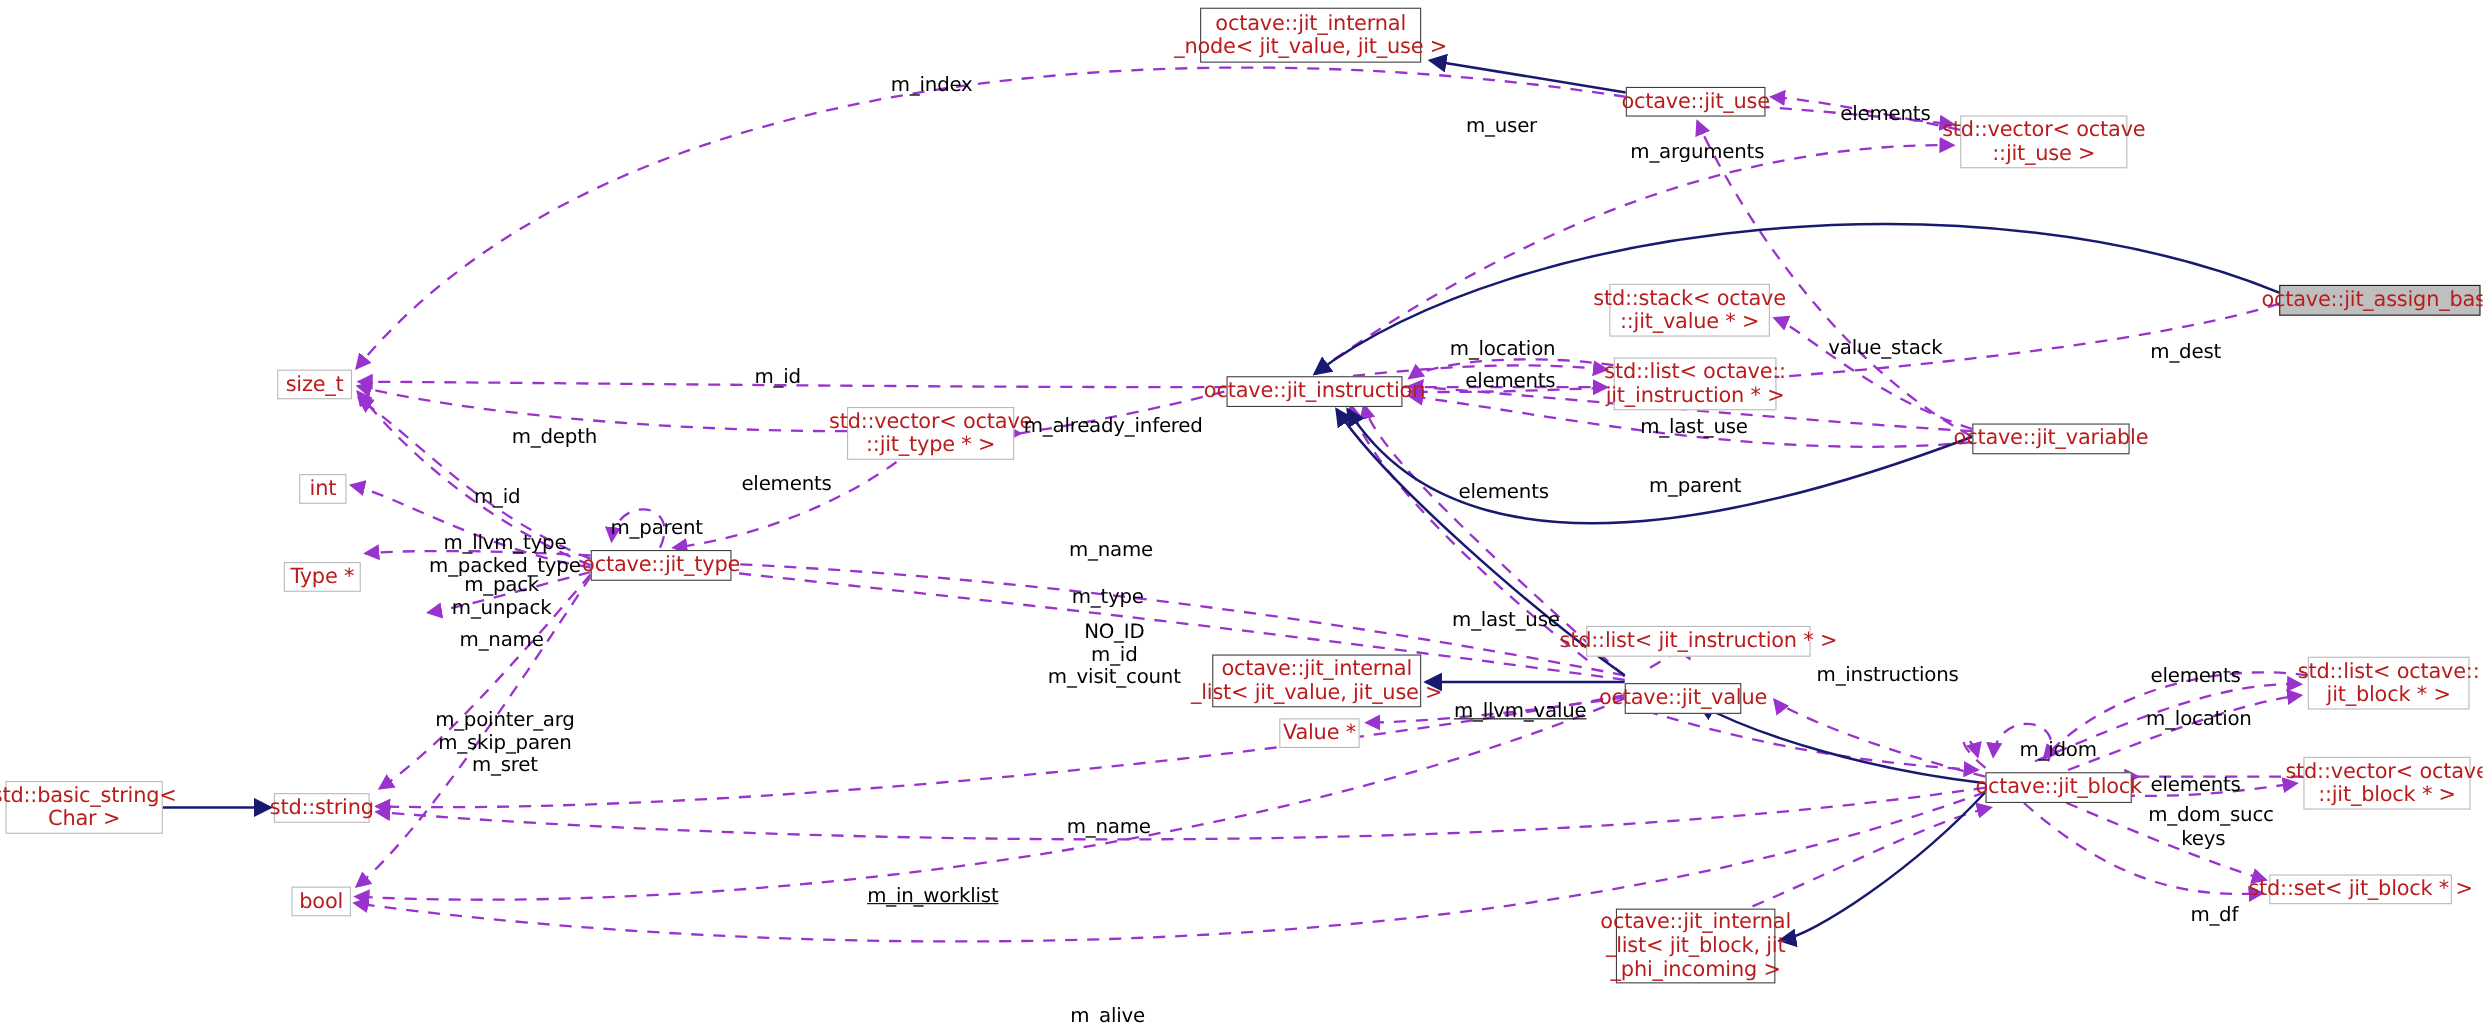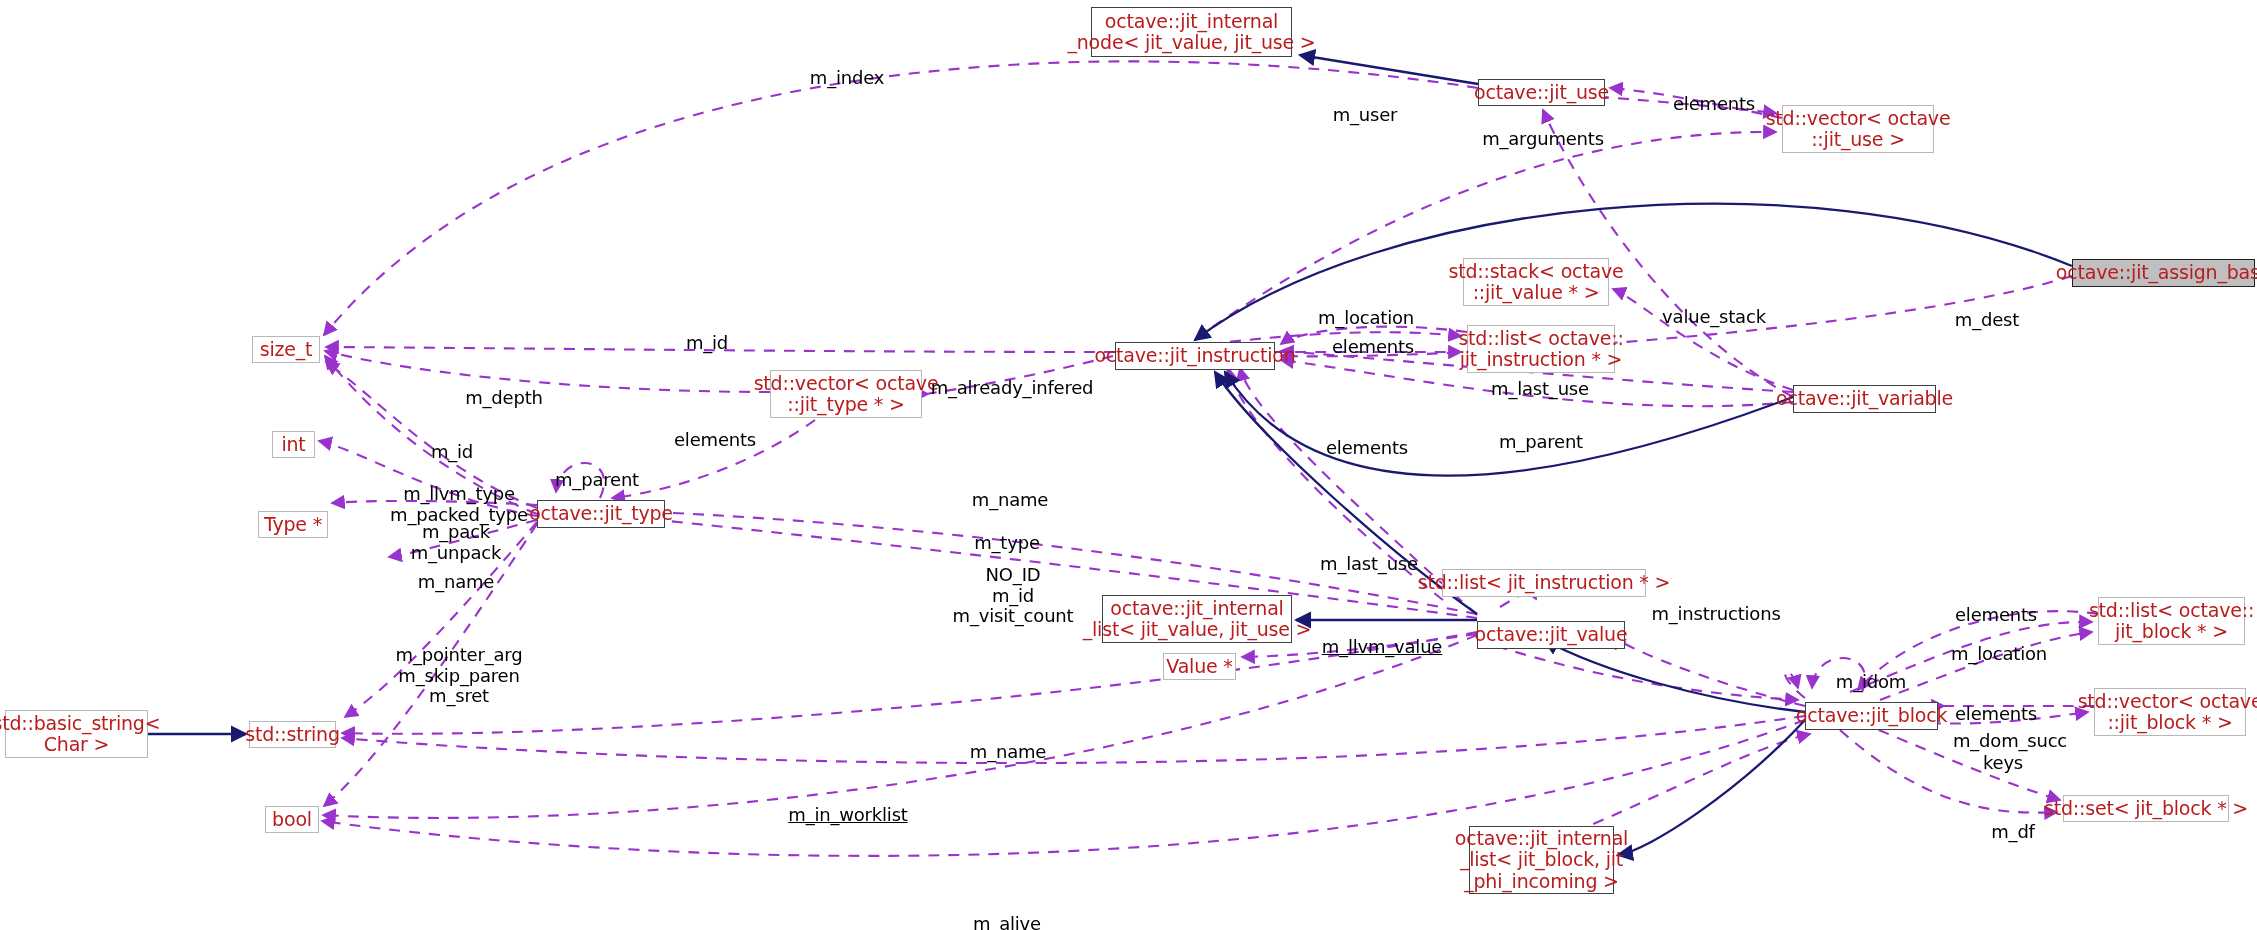--- a/index.html
+++ b/index.html
@@ -155,21 +155,21 @@
 jit_instruction * &gt;</span></div>
   <div class="node b-light" style="left:770px;top:370px;width:152px;height:48px;"><span>std::vector&lt; octave
 ::jit_type * &gt;</span></div>
   <div class="node b-dark" style="left:1793px;top:385px;width:143px;height:28px;"><span>octave::jit_variable</span></div>
   <div class="node b-light" style="left:272px;top:431px;width:43px;height:27px;"><span>int</span></div>
   <div class="node b-light" style="left:258px;top:511px;width:70px;height:27px;"><span>Type *</span></div>
   <div class="node b-dark" style="left:537px;top:500px;width:128px;height:28px;"><span>octave::jit_type</span></div>
   <div class="node b-light" style="left:1442px;top:569px;width:204px;height:28px;"><span>std::list&lt; jit_instruction * &gt;</span></div>
   <div class="node b-dark" style="left:1102px;top:595px;width:190px;height:48px;"><span>octave::jit_internal
 _list&lt; jit_value, jit_use &gt;</span></div>
-  <div class="node b-dark" style="left:1477px;top:621px;width:148px;height:28px;"><span>octave::jit_value</span></div>
+  <div class="node b-dark" style="left:1477px;top:621px;width:106px;height:28px;"><span>octave::jit_value</span></div>
   <div class="node b-light" style="left:2098px;top:597px;width:147px;height:48px;"><span>std::list&lt; octave::
 jit_block * &gt;</span></div>
   <div class="node b-light" style="left:1163px;top:653px;width:73px;height:27px;"><span>Value *</span></div>
   <div class="node b-dark" style="left:1805px;top:702px;width:133px;height:28px;"><span>octave::jit_block</span></div>
   <div class="node b-light" style="left:2094px;top:688px;width:152px;height:48px;"><span>std::vector&lt; octave
 ::jit_block * &gt;</span></div>
   <div class="node b-light" style="left:5px;top:710px;width:143px;height:48px;"><span>std::basic_string&lt;
 Char &gt;</span></div>
   <div class="node b-light" style="left:249px;top:721px;width:87px;height:27px;"><span>std::string</span></div>
   <div class="node b-light" style="left:2063px;top:795px;width:166px;height:27px;"><span>std::set&lt; jit_block * &gt;</span></div>

